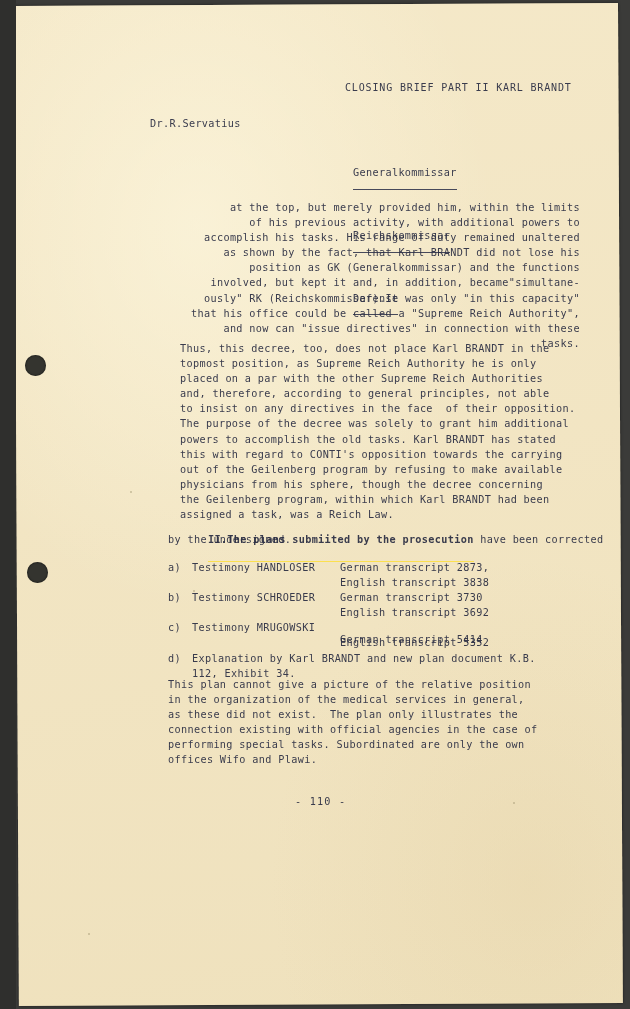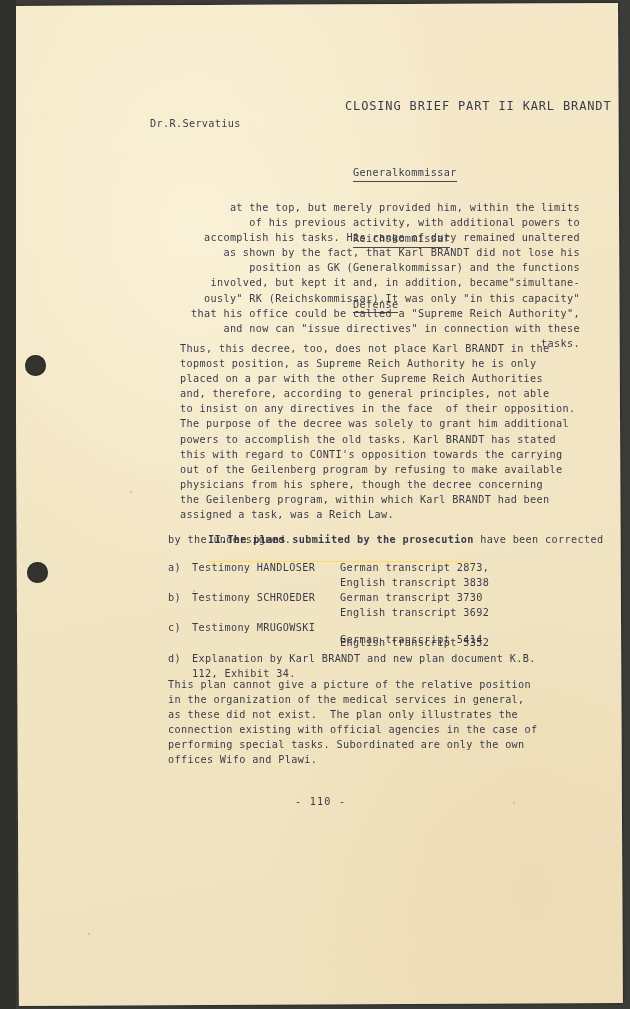--- a/index.html
+++ b/index.html
@@ -83,42 +83,42 @@
     color: #2c2f44;
     font-family: "DejaVu Sans Mono", monospace;
     font-size: 10.2px;
     line-height: 15.1px;
     letter-spacing: 0.35px;
     white-space: pre;
     opacity: 0.93;
   }
 
   .header-line {
-    top: 99px;
+    top: 80px;
     left: 345px;
     letter-spacing: 0.85px;
-    font-size: 12px;
+    font-size: 10px;
   }
 
   .addressee {
     top: 116px;
     left: 150px;
   }
 
   .heading-block {
     top: 134px;
     left: 353px;
     line-height: 15.6px;
   }
   .heading-block .hl {
     display: block;
     border-bottom: 1px solid #3a3d52;
     width: max-content;
-    padding-bottom: 0px;
-    margin-bottom: 18px;
+    padding-bottom: 8px;
+    margin-bottom: 7px;
   }
 
   .para {
     left: 180px;
     width: 400px;
   }
   .p1 { top: 200px; text-align: right; }
   .p2 { top: 341px; }
 
   .sec-heading {

